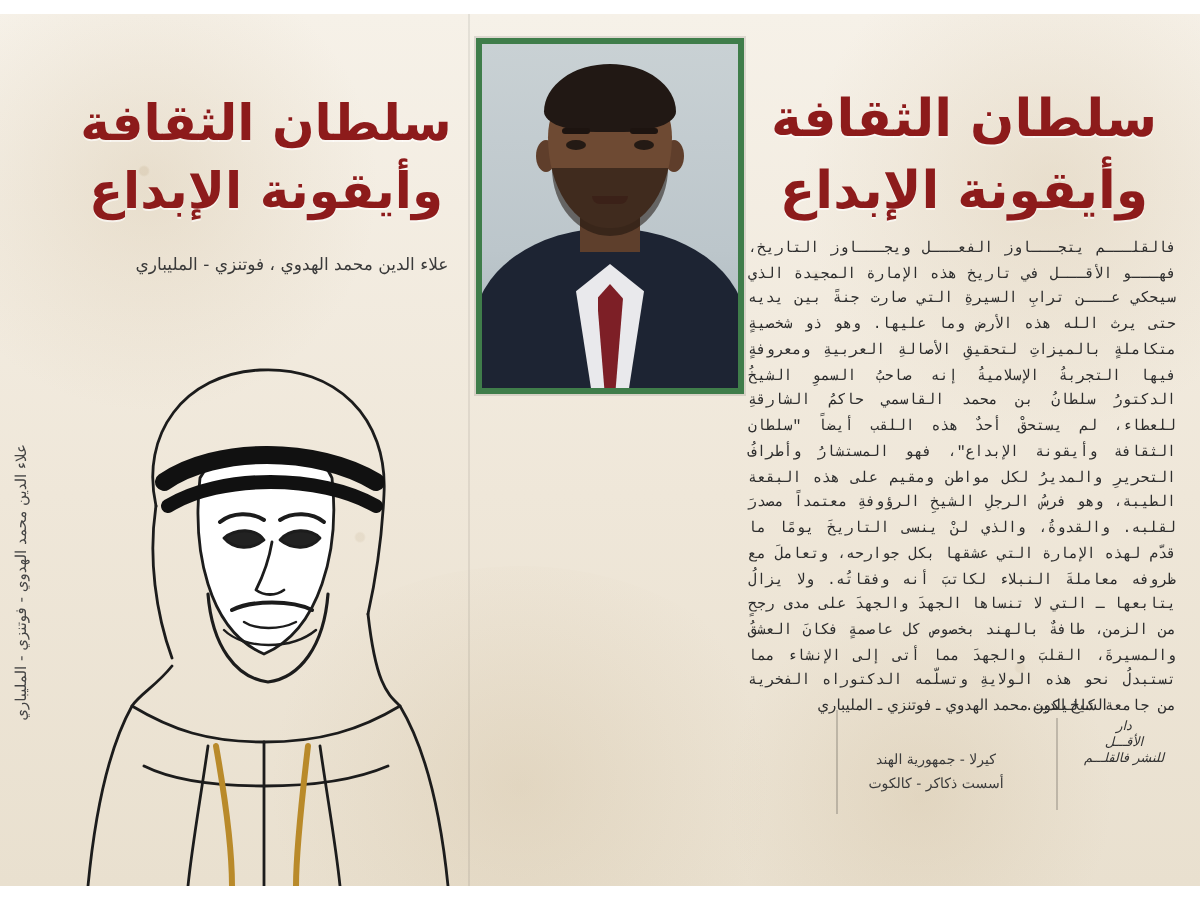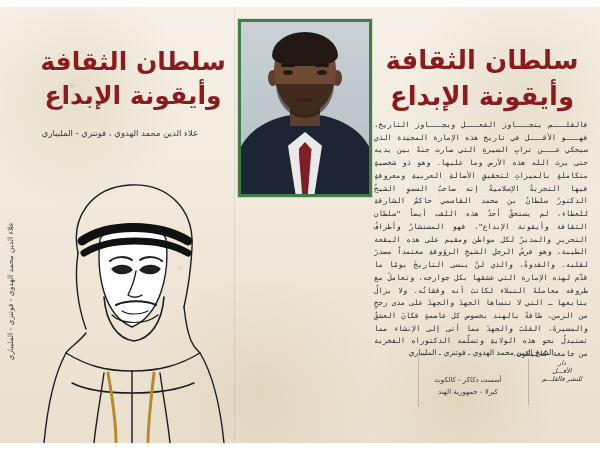--- a/index.html
+++ b/index.html
@@ -72,21 +72,21 @@
     color: #8d1b1b;
     font-family: "DejaVu Sans", sans-serif;
     font-weight: bold;
     font-size: 25px;
     line-height: 1.35;
     letter-spacing: 0px;
     text-shadow: 0 1px 0 rgba(255,255,255,0.6);
   }
   .back-author {
     position: absolute;
-    right: 26px;
+    right: 0;
     top: 120px;
     width: 212px;
     text-align: center;
     direction: rtl;
     color: #3a3a3a;
     font-size: 8.5px;
     line-height: 1.5;
   }
   
   .portrait-art {
@@ -442,22 +442,22 @@
 
       <div class="blurb">فالقلـــم يتجـــاوز الفعـــل ويجـــاوز التاريخ، فهـــو الأقـــل في تاريخ هذه الإمارة المجيدة الذي سيحكي عـــن ترابِ السيرةِ التي صارت جنةً بين يديه حتى يرث الله هذه الأرض وما عليها. وهو ذو شخصيةٍ متكاملةٍ بالميزاتِ لتحقيقِ الأصالةِ العربيةِ ومعروفةٍ فيها التجربةُ الإسلاميةُ إنه صاحبُ السموِ الشيخُ الدكتورُ سلطانُ بن محمد القاسمي حاكمُ الشارقةِ للعطاء، لم يستحقْ أحدٌ هذه اللقب أيضاً "سلطان الثقافة وأيقونة الإبداع"، فهو المستشارُ وأطرافُ التحريرِ والمديرُ لكل مواطن ومقيم على هذه البقعة الطيبة، وهو فرسُ الرجلِ الشيخِ الرؤوفةِ معتمداً مصدرَ لقلبه. والقدوةُ، والذي لنْ ينسى التاريخَ يومًا ما قدّم لهذه الإمارة التي عشقها بكل جوارحه، وتعاملَ مع ظروفه معاملةَ النبلاء لكاتبَ أنه وفقاتُه. ولا يزالُ يتابعها ـ التي لا تنساها الجهدَ والجهدَ على مدى رجحٍ من الزمن، طافةٌ بالهند بخصوص كل عاصمةٍ فكانَ العشقُ والمسيرةَ، القلبَ والجهدَ مما أتى إلى الإنشاء مما تستبدلُ نحو هذه الولايةِ وتسلّمه الدكتوراه الفخرية من جامعة كاليكوت.</div>
 
       <div class="front-author">الشيخ الدين محمد الهدوي ـ فوتنزي ـ المليباري</div>
     </div>
 
 
     <div class="sep-line"></div>
 
     <div class="pub-lines">
+      <div>كيرلا - جمهورية الهند</div>
       <div>أسست ذكاكر - كالكوت</div>
-      <div>كيرلا - جمهورية الهند</div>
     </div>
 
     <div class="pub-ar-logo">
       <div>دار</div>
       <div>الأقـــل</div>
       <div>للنشر فالقلـــم</div>
     </div>
 
   </div>
 </div>

